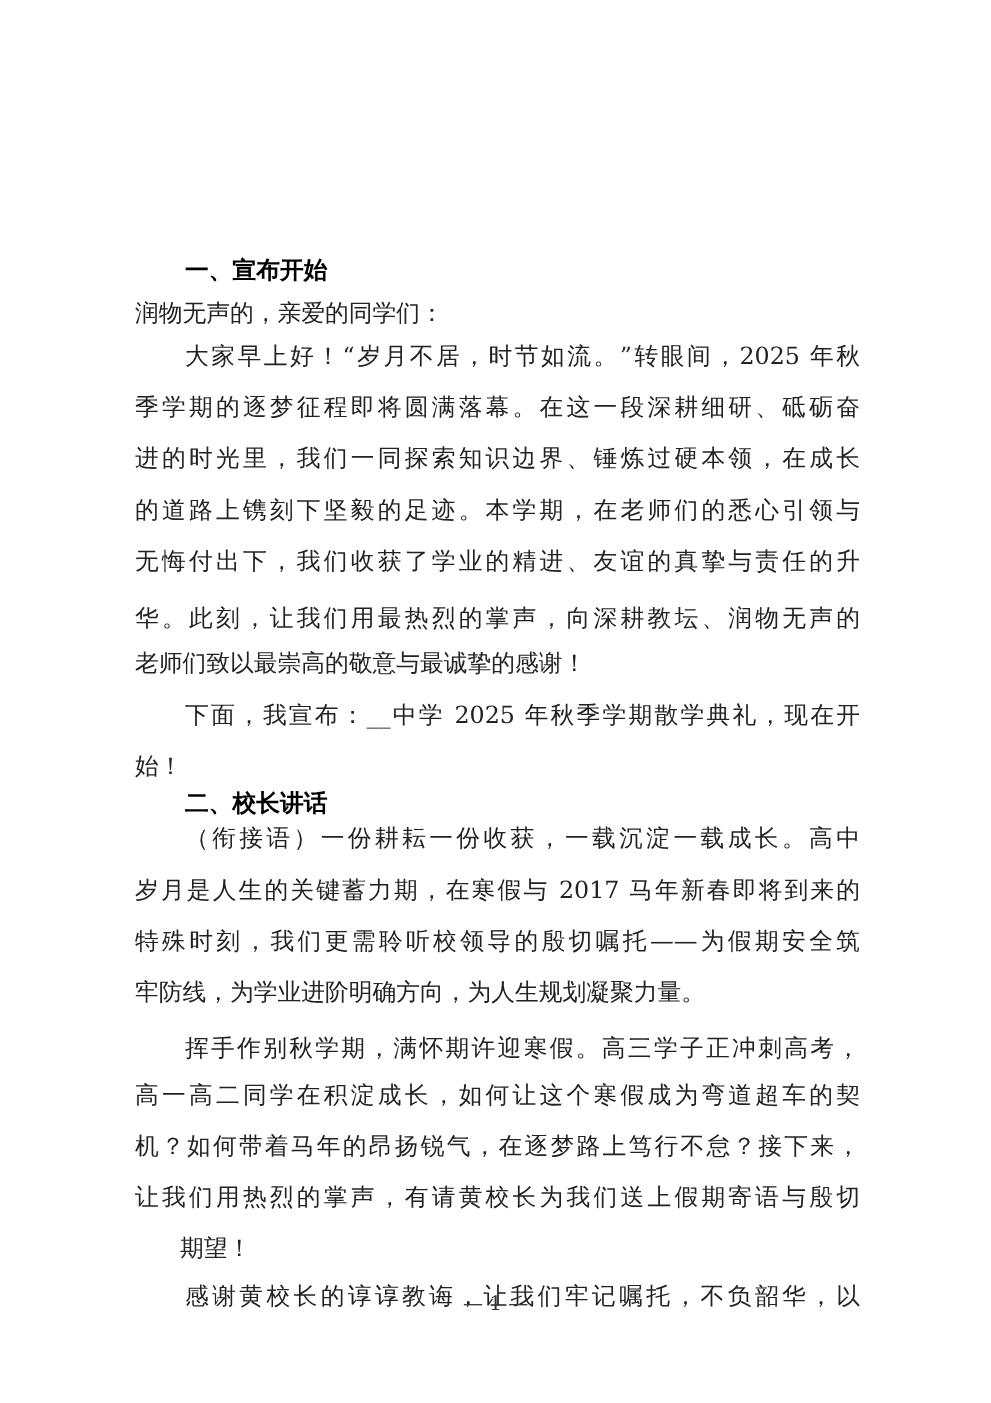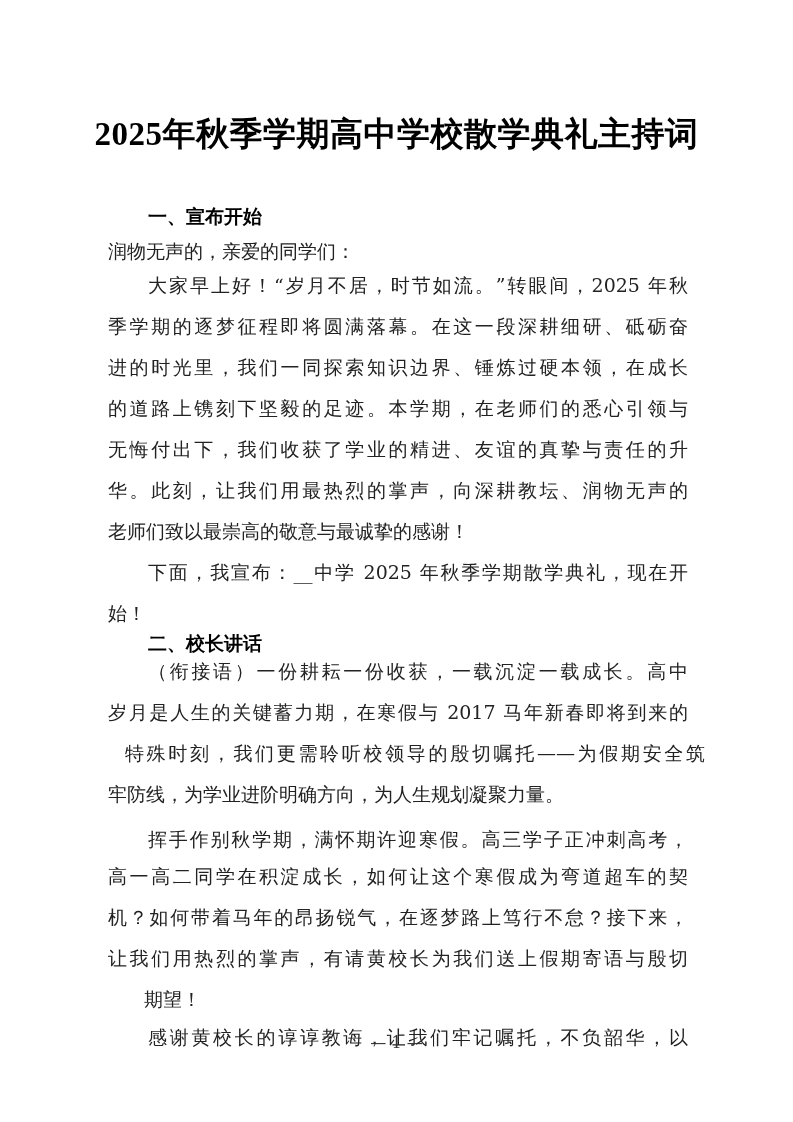--- a/index.html
+++ b/index.html
@@ -20,37 +20,36 @@
   .heading { font-family:Liberation Sans, sans-serif; font-weight:bold; color:#000; font-size:19px; }
   .footer {
     position:absolute; left:0; top:1033px; width:793px; text-align:center;
     font-family:"DejaVu Serif","Liberation Serif",serif; font-size:16px; color:#333;
   }
 </style>
 </head>
 <body>
 
 <div class="page">
-  <div class="title">2025年秋季学期高中学校散学典礼主持词</div>
   <div class="body" id="body">
       <div class="line indent heading" style="top: 0px;">一、宣布开始</div>
       <div class="line" style="top: 34px;">润物无声的，亲爱的同学们：</div>
       <div class="line indent justify" style="top: 68px;">大家早上好！“岁月不居，时节如流。”转眼间，2025 年秋</div>
       <div class="line justify" style="top: 109px;">季学期的逐梦征程即将圆满落幕。在这一段深耕细研、砥砺奋</div>
       <div class="line justify" style="top: 150px;">进的时光里，我们一同探索知识边界、锤炼过硬本领，在成长</div>
       <div class="line justify" style="top: 191px;">的道路上镌刻下坚毅的足迹。本学期，在老师们的悉心引领与</div>
       <div class="line justify" style="top: 232px;">无悔付出下，我们收获了学业的精进、友谊的真挚与责任的升</div>
-      <div class="line justify" style="top: 273px;">华。此刻，让我们用最热烈的掌声，向深耕教坛、润物无声的</div>
+      <div class="line justify" style="top: 279px; font-family: Liberation Mono, monospace;">华。此刻，让我们用最热烈的掌声，向深耕教坛、润物无声的</div>
       <div class="line" style="top: 314px;">老师们致以最崇高的敬意与最诚挚的感谢！</div>
       <div class="line indent justify" style="top: 355px;">下面，我宣布：__中学 2025 年秋季学期散学典礼，现在开</div>
       <div class="line" style="top: 396px;">始！</div>
       <div class="line indent heading" style="top: 427px;">二、校长讲话</div>
       <div class="line indent justify" style="top: 454px;">（衔接语）一份耕耘一份收获，一载沉淀一载成长。高中</div>
       <div class="line justify" style="top: 495px;">岁月是人生的关键蓄力期，在寒假与 2017 马年新春即将到来的</div>
-      <div class="line justify" style="top: 536px; margin-left: 17px;">特殊时刻，我们更需聆听校领导的殷切嘱托——为假期安全筑</div>
+      <div class="line justify" style="top: 536px;">特殊时刻，我们更需聆听校领导的殷切嘱托——为假期安全筑</div>
       <div class="line" style="top: 577px;">牢防线，为学业进阶明确方向，为人生规划凝聚力量。</div>
       <div class="line indent justify" style="top: 590px; margin-top: 32px;">挥手作别秋学期，满怀期许迎寒假。高三学子正冲刺高考，</div>
       <div class="line justify" style="top: 659px;">高一高二同学在积淀成长，如何让这个寒假成为弯道超车的契</div>
       <div class="line justify" style="top: 700px;">机？如何带着马年的昂扬锐气，在逐梦路上笃行不怠？接下来，</div>
       <div class="line justify" style="top: 741px;">让我们用热烈的掌声，有请黄校长为我们送上假期寄语与殷切</div>
       <div class="line" style="top: 782px; margin-left: 36px;">期望！</div>
       <div class="line indent justify" style="top: 820px;">感谢黄校长的谆谆教诲，让我们牢记嘱托，不负韶华，以</div>
     </div>
   <div class="footer">— 1 —</div>
 </div>

